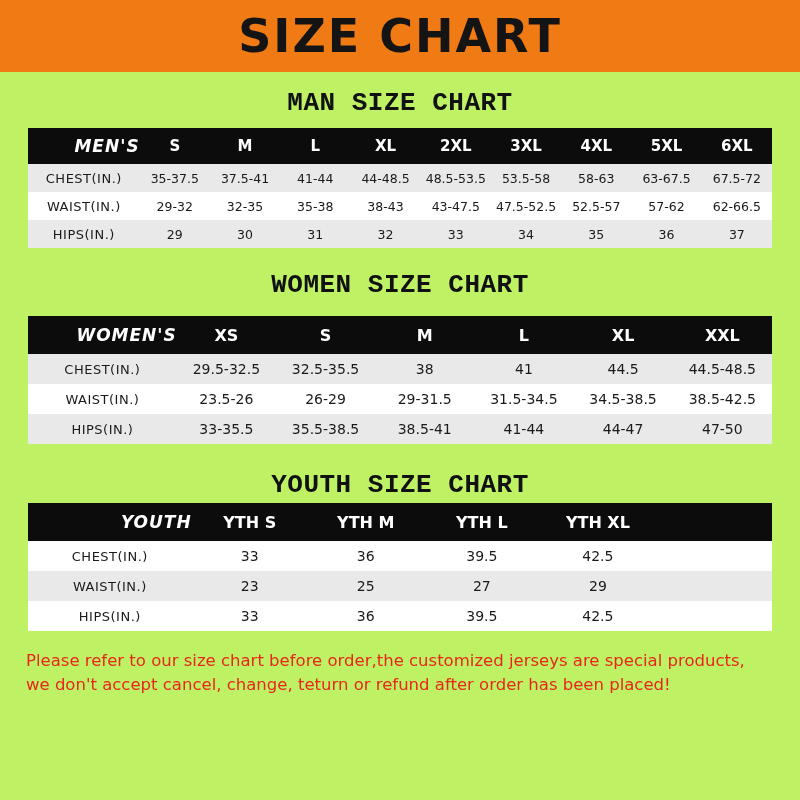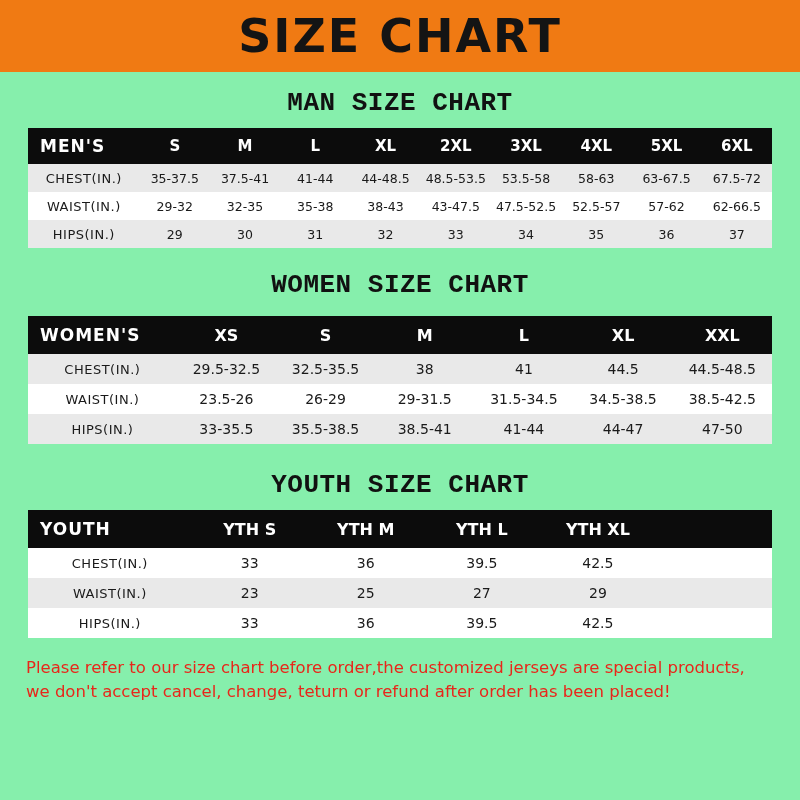--- a/index.html
+++ b/index.html
@@ -10,21 +10,21 @@
     width: 800px;
     height: 800px;
     background: #ffffff;
     font-family: "DejaVu Sans", sans-serif;
     overflow: hidden;
   }
   .page {
     width: 800px;
     height: 800px;
     position: relative;
-    background: #86efac;
+    background: #bef264;
     box-sizing: border-box;
   }
   
   .banner {
     height: 72px;
     background: #f07a13;
     display: flex;
     align-items: center;
     justify-content: center;
     position: relative;
@@ -47,21 +47,21 @@
   .section-title {
     text-align: center;
     font-family: Liberation Mono, monospace;
     font-weight: bold;
     font-size: 26px;
     color: #111111;
     letter-spacing: 0.5px;
   }
   .t-man   { margin-top: 16px; margin-bottom: 10px; }
   .t-women { margin-top: 22px; margin-bottom: 16px; }
-  .t-youth { margin-top: 26px; margin-bottom: 10px; }
+  .t-youth { margin-top: 26px; margin-bottom: 3px; }
 
   
   .tbl-wrap {
     padding: 0 28px;
   }
   table.size {
     width: 100%;
     border-collapse: collapse;
     table-layout: fixed;
   }
@@ -76,24 +76,25 @@
     font-family: "DejaVu Sans", sans-serif;
   }
   table.size thead th {
     background: #0c0c0c;
     color: #ffffff;
     height: 36px;
     font-size: 15px;
     font-weight: bold;
   }
   table.size thead th.rowlabel {
-    text-align: left;
+    text-align: right;
     padding-left: 12px;
     font-size: 17px;
     letter-spacing: 1px;
+    font-style: italic;
   }
   table.size tbody tr.odd  td { background: #e9e9e9; }
   table.size tbody tr.even td { background: #ffffff; }
   table.size tbody td.rowlabel {
     text-align: center;
     font-size: 13px;
     letter-spacing: 0.5px;
     color: #1a1a1a;
   }
   

